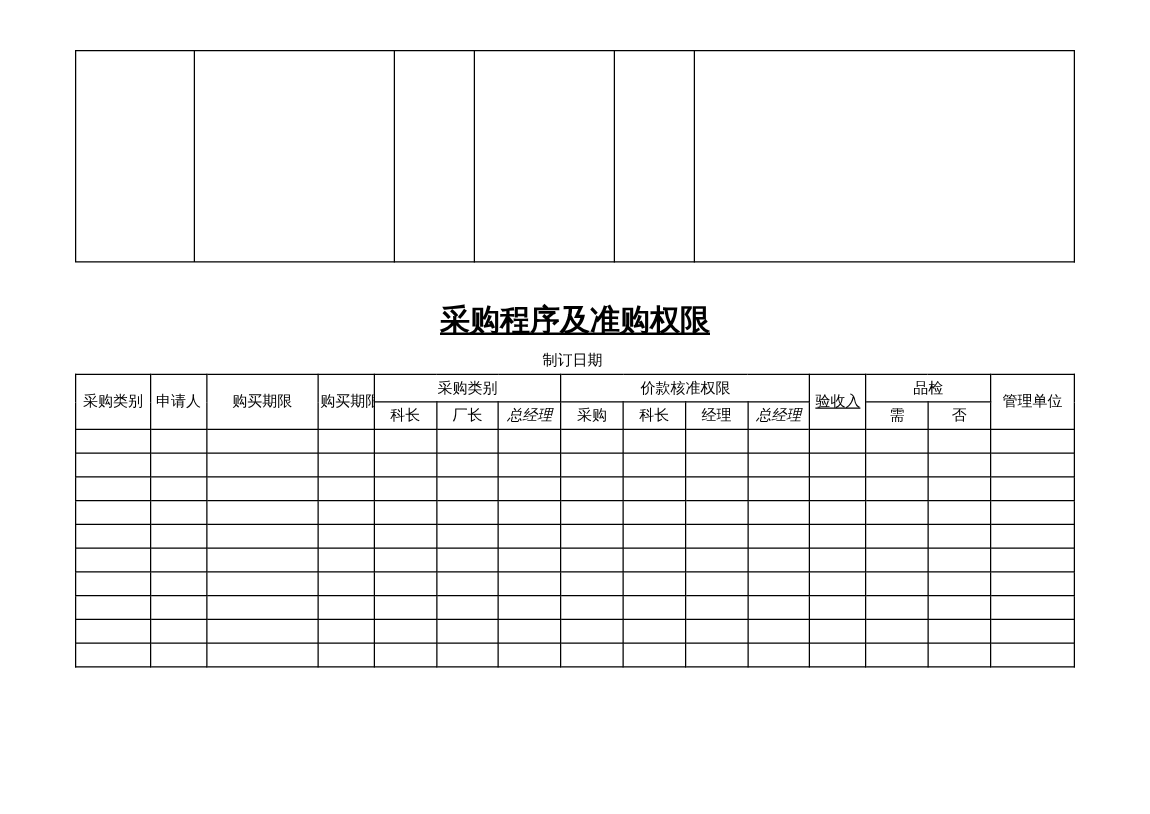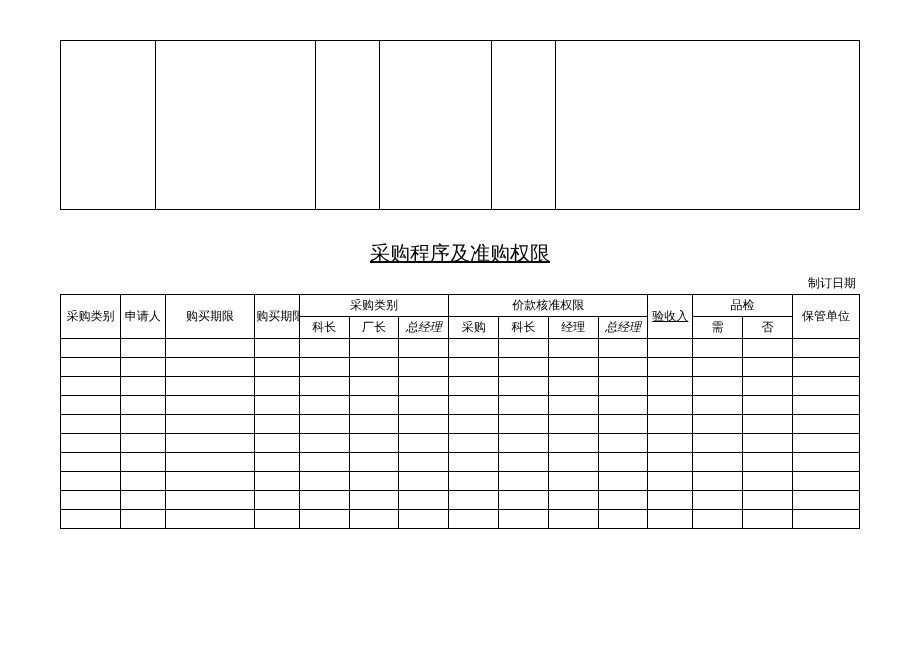--- a/index.html
+++ b/index.html
@@ -23,27 +23,27 @@
     .top-grid .cell + .cell { border-left: none; }
     .top-grid .c1 { flex: 0 0 12%; }
     .top-grid .c2 { flex: 0 0 20%; }
     .top-grid .c3 { flex: 0 0 8%; }
     .top-grid .c4 { flex: 0 0 14%; }
     .top-grid .c5 { flex: 0 0 8%; }
     .top-grid .c6 { flex: 1 1 auto; }
 
     .title {
       text-align: center;
-      font-size: 20px;
-      font-weight: normal;
+      font-size: 24px;
+      font-weight: bold;
       text-decoration: underline;
       margin-bottom: 8px;
     }
     .sub-right {
-      text-align: right;
+      text-align: center;
       font-size: 12px;
       margin-bottom: 2px;
       padding-right: 4px;
     }
     table.main {
       border-collapse: collapse;
       width: 100%;
       table-layout: fixed;
       border-radius: 16px;
     }
@@ -88,21 +88,21 @@
   <thead>
     <tr>
       <th rowspan="2" class="w-cat">采购类别</th>
       <th rowspan="2" class="w-app">申请人</th>
       <th rowspan="2" class="w-mgmt">购买期限</th>
       <th rowspan="2" class="w-period">购买期限</th>
       <th colspan="3">采购类别</th>
       <th colspan="4">价款核准权限</th>
       <th rowspan="2" class="w-accept">验收入</th>
       <th colspan="2">品检</th>
-      <th rowspan="2" class="w-store">保管单位</th>
+      <th rowspan="2" class="w-store">管理单位</th>
     </tr>
     <tr>
       <th class="w-sub">科长</th>
       <th class="w-sub">厂长</th>
       <th class="w-gm">总经理</th>
       <th class="w-sub">采购</th>
       <th class="w-sub">科长</th>
       <th class="w-sub">经理</th>
       <th class="w-gm">总经理</th>
       <th class="w-qc">需</th>

